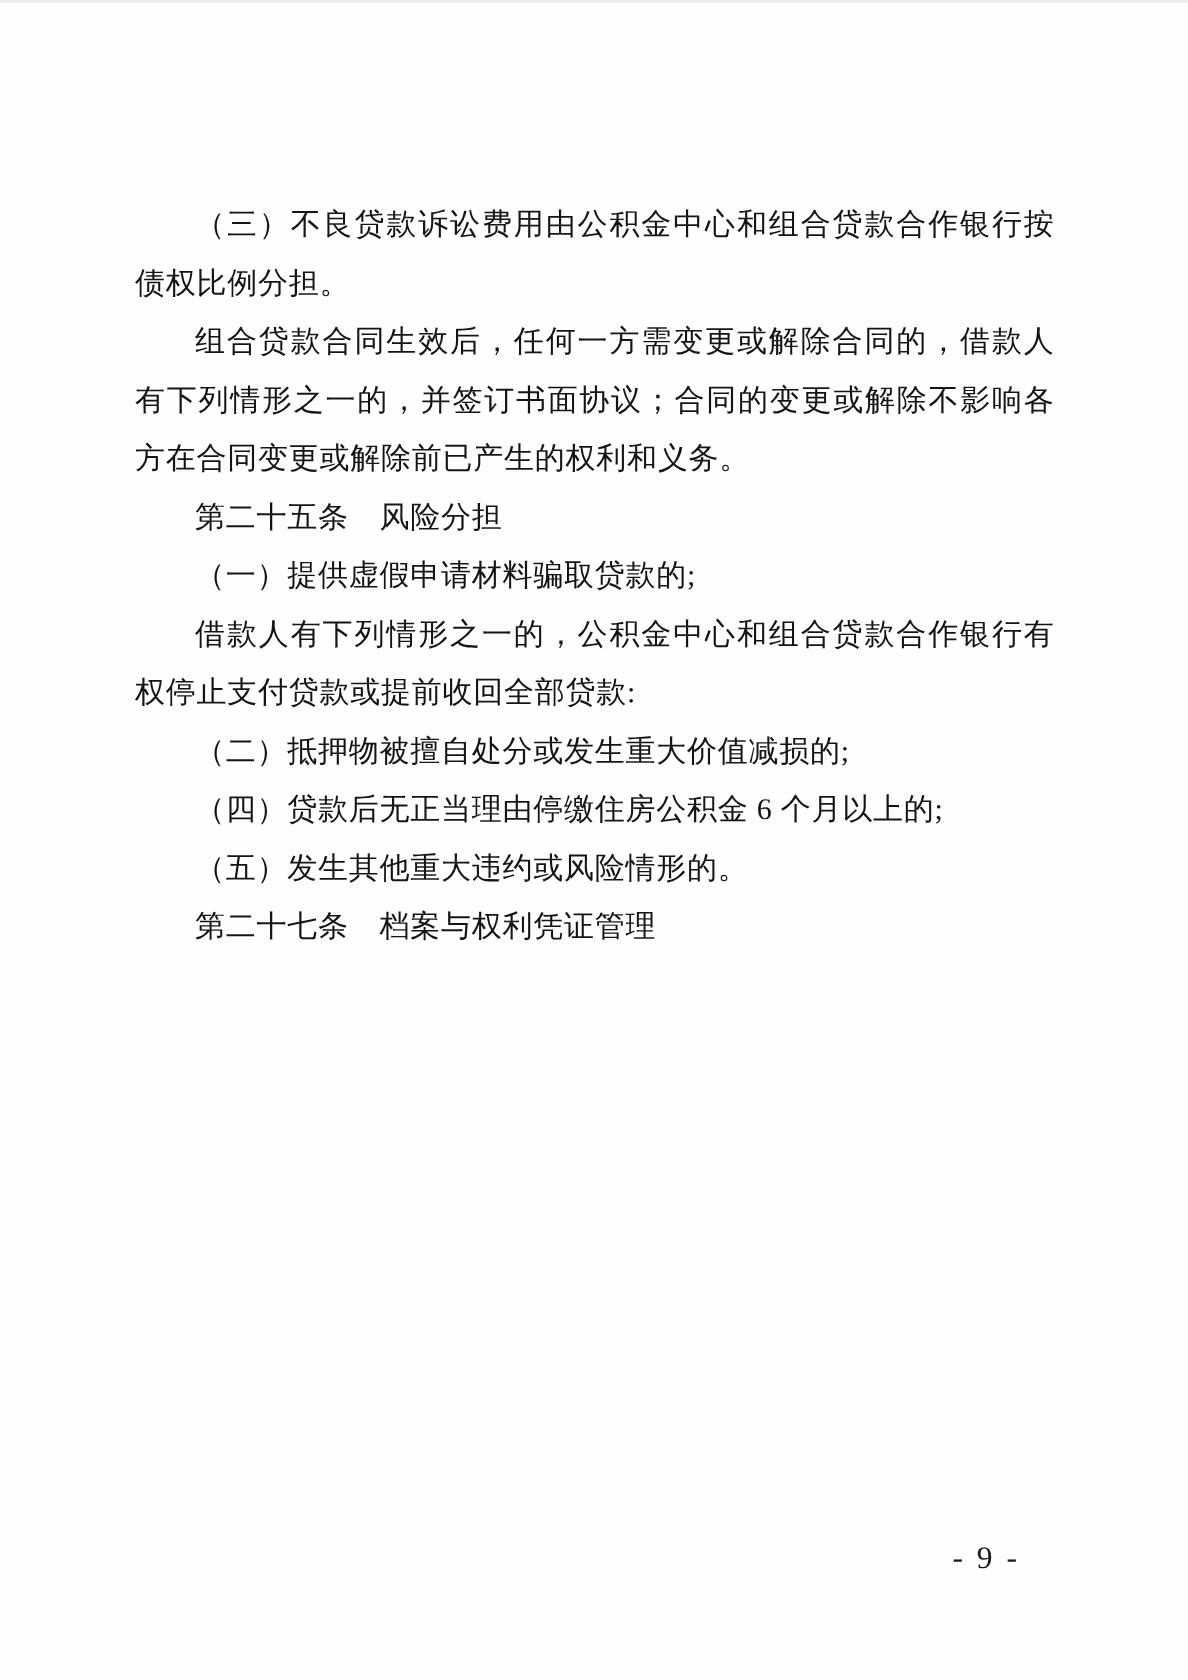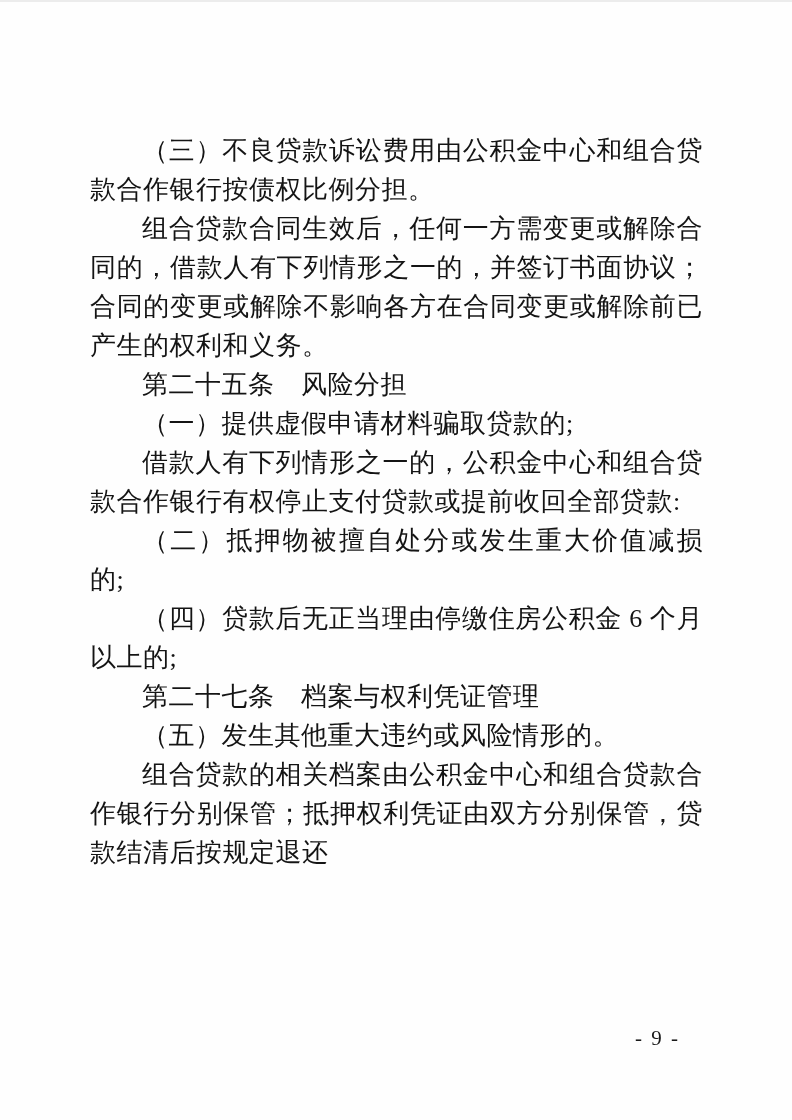--- a/index.html
+++ b/index.html
@@ -21,21 +21,21 @@
     position: absolute;
     top: 0; left: 0;
     width: 100%; height: 2px;
     background: #ececec;
   }
   .doc-body {
     position: absolute;
     left: 90px;
     top: 131px;
     width: 613px;
-    font-size: 26px;
+    font-size: 20px;
     line-height: 39px;
     text-align: justify;
     text-justify: inter-ideograph;
     letter-spacing: 0.5px;
   }
   .doc-body p {
     margin: 0;
     padding: 0;
     text-indent: 2em;
     font-weight: 500;
@@ -58,19 +58,18 @@
   <div class="scan-edge-top"></div>
 
   <div class="doc-body">
     <p>（三）不良贷款诉讼费用由公积金中心和组合贷款合作银行按债权比例分担。</p>
     <p>组合贷款合同生效后，任何一方需变更或解除合同的，借款人有下列情形之一的，并签订书面协议；合同的变更或解除不影响各方在合同变更或解除前已产生的权利和义务。</p>
     <p>第二十五条　风险分担</p>
     <p>（一）提供虚假申请材料骗取贷款的;</p>
     <p>借款人有下列情形之一的，公积金中心和组合贷款合作银行有权停止支付贷款或提前收回全部贷款:</p>
     <p>（二）抵押物被擅自处分或发生重大价值减损的;</p>
     <p>（四）贷款后无正当理由停缴住房公积金 6 个月以上的;</p>
+    <p>（五）发生其他重大违约或风险情形的。</p>
     <p>第二十七条　档案与权利凭证管理</p>
-    <p>（五）发生其他重大违约或风险情形的。</p>
-    <p>组合贷款的相关档案由公积金中心和组合贷款合作银行分别保管；抵押权利凭证由双方分别保管，贷款结清后按规定退还</p>
   </div>
 
   <div class="page-number">- 9 -</div>
 </div>
 
 </body></html>

